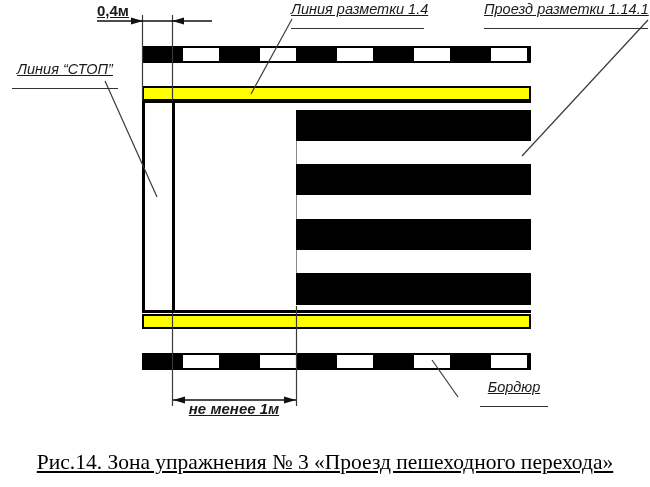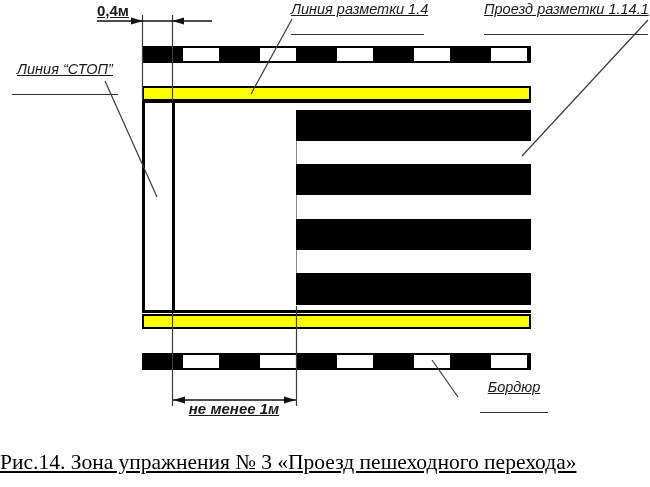--- a/index.html
+++ b/index.html
@@ -59,35 +59,35 @@
     position:absolute;left:0;top:0;width:650px;height:487px;
     z-index:5;pointer-events:none;
   }
   
   .callout{
     font-style:italic;
     font-size:14.5px;
     color:#1a1a1a;
     border-bottom:1.5px solid #333;
     text-align:center;
-    padding-bottom:17px;
+    padding-bottom:11px;
     line-height:16px;
     z-index:6;
     white-space:nowrap;
   }
   .dim-text{
     font-size:15px;font-weight:bold;color:#1a1a1a;
     text-align:center;z-index:6;white-space:nowrap;
   }
   .dim-text.it{font-style:italic;}
   .caption{
     left:0;top:450px;width:650px;
     font-family:"Liberation Serif","DejaVu Serif",serif;
     font-size:21.5px;color:#000;
-    text-align:left;
+    text-align:center;
     z-index:6;white-space:nowrap;
   }
 </style>
 </head>
 <body>
 
 <div class="canvas">
 
   <div class="abs yellow-band" style="top:86px;"></div>
   <div class="abs yellow-band" style="top:314px;"></div>

